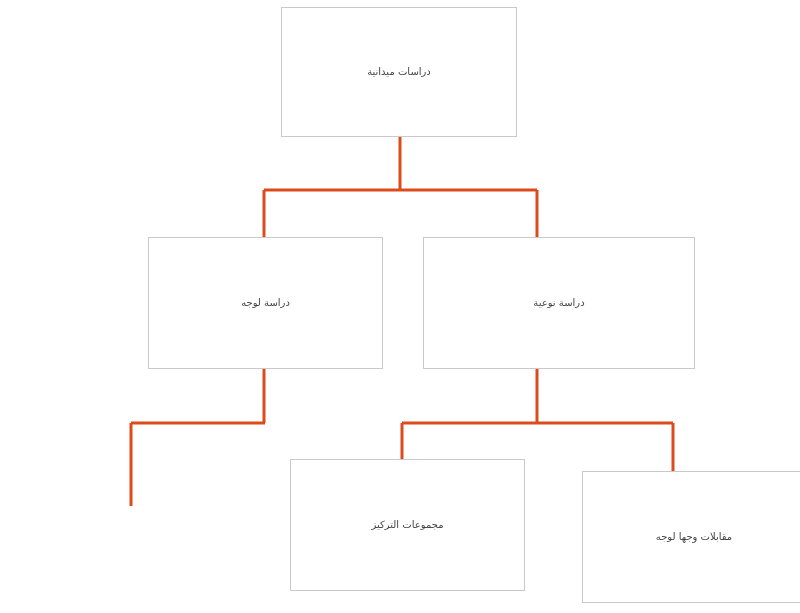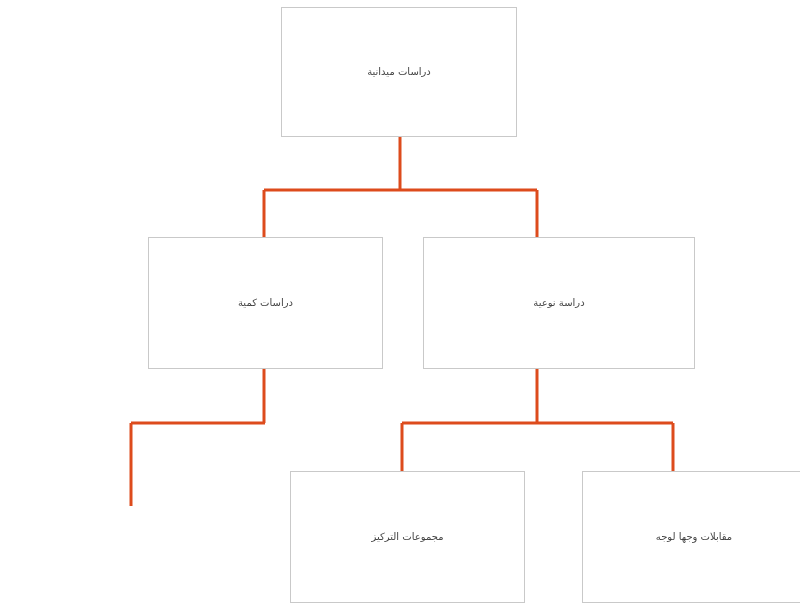--- a/index.html
+++ b/index.html
@@ -71,21 +71,21 @@
   }
   
   #node-sample {
     left: 14px;
     top: 471px;
     width: 235px;
     height: 132px;
   }
   #node-focus-groups {
     left: 290px;
-    top: 471px;
+    top: 459px;
     width: 235px;
     height: 132px;
   }
   #node-interviews {
     left: 562px;
     top: 471px;
     width: 224px;
     height: 132px;
     margin-left: 20px;
   }
@@ -120,21 +120,21 @@
 
       <path d="M 673,423 L 673,506"></path>
     </g>
   </svg>
 
   <div class="node" id="node-root">
     <span class="node-label">دراسات ميدانية</span>
   </div>
 
   <div class="node" id="node-quantitative">
-    <span class="node-label">دراسات كمية</span>
+    <span class="node-label">دراسة لوجه</span>
   </div>
 
   <div class="node" id="node-qualitative">
     <span class="node-label">دراسة نوعية</span>
   </div>
 
 
   <div class="node" id="node-focus-groups">
     <span class="node-label">مجموعات التركيز</span>
   </div>

